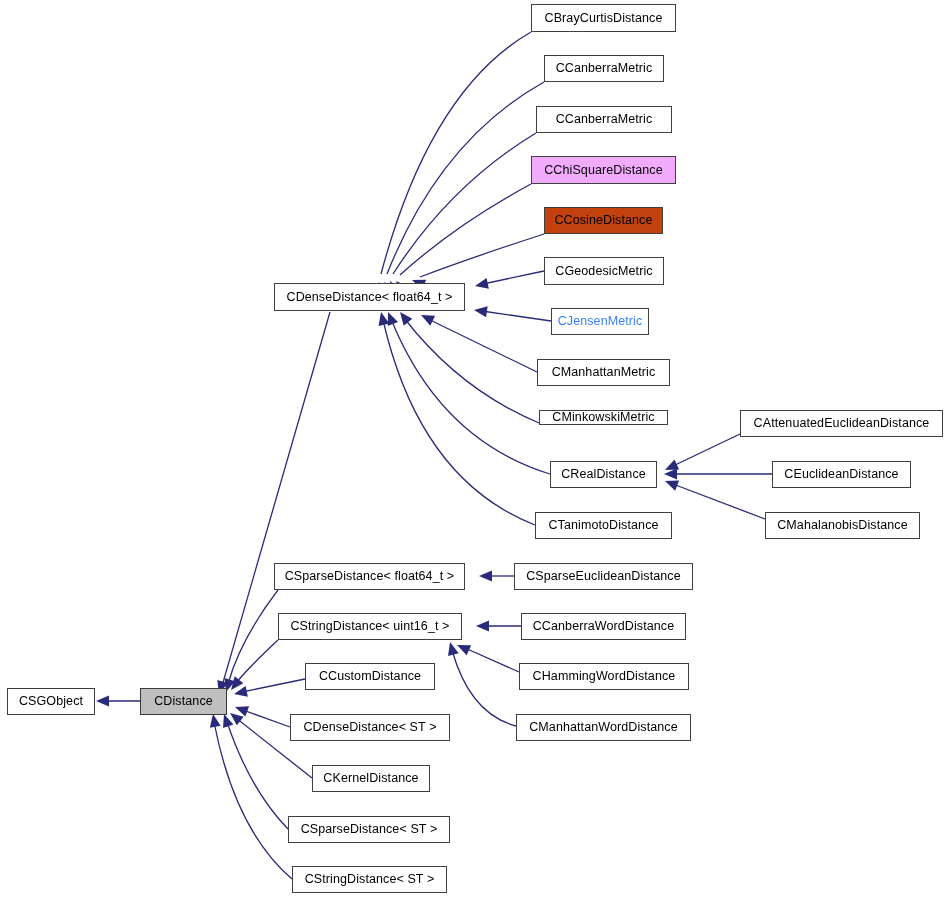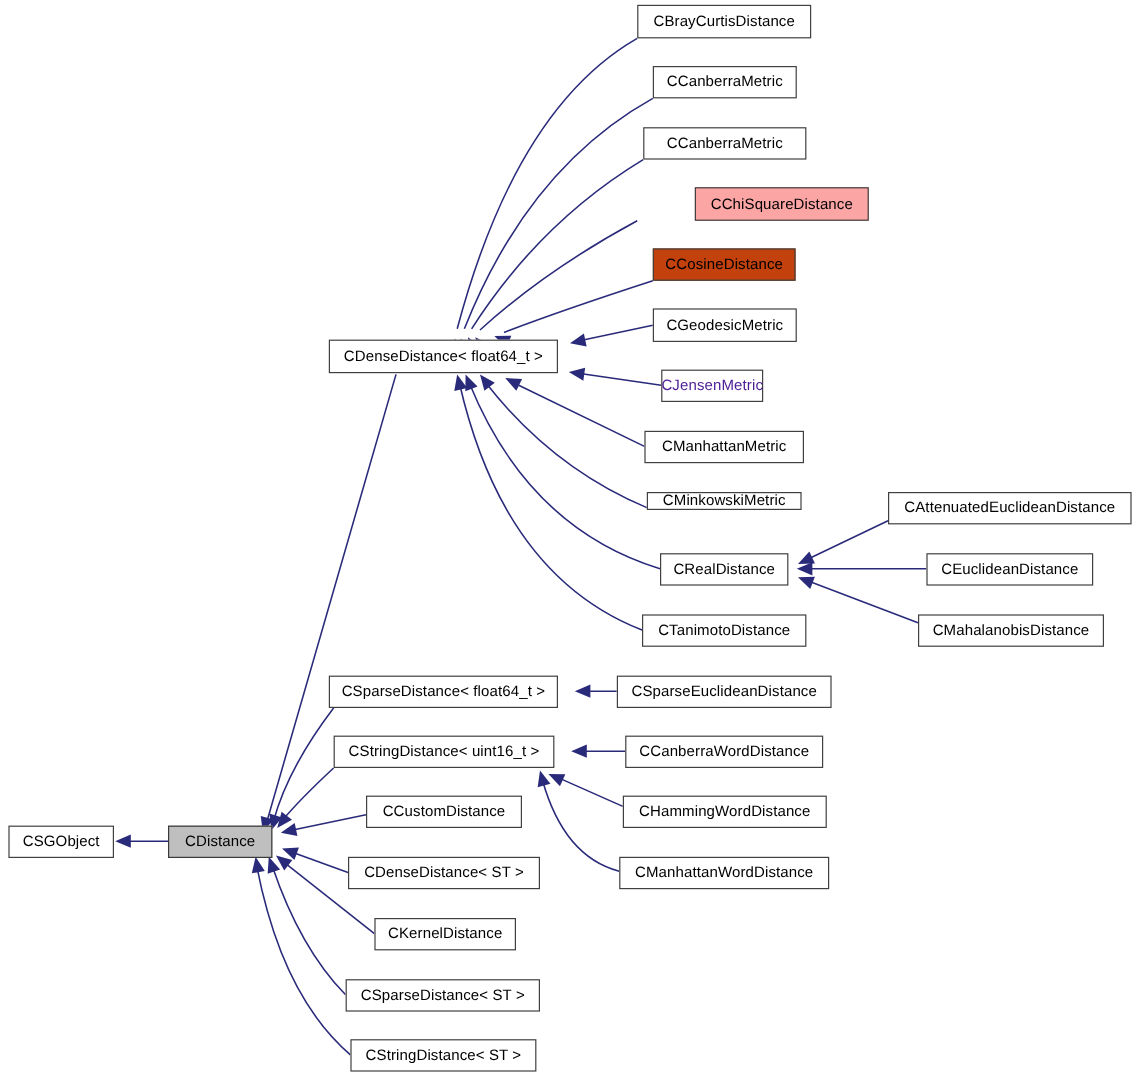--- a/index.html
+++ b/index.html
@@ -196,30 +196,30 @@
       </div>
       <div class="node" style="left: 531px; top: 4px; width: 145px; height: 28px; background: rgb(255, 255, 255); border-color: rgb(64, 64, 64); color: rgb(0, 0, 0);">
         <span class="node-label">CBrayCurtisDistance</span>
       </div>
       <div class="node" style="left: 544px; top: 55px; width: 120px; height: 27px; background: rgb(255, 255, 255); border-color: rgb(64, 64, 64); color: rgb(0, 0, 0);">
         <span class="node-label">CCanberraMetric</span>
       </div>
       <div class="node" style="left: 536px; top: 106px; width: 136px; height: 27px; background: rgb(255, 255, 255); border-color: rgb(64, 64, 64); color: rgb(0, 0, 0);">
         <span class="node-label">CCanberraMetric</span>
       </div>
-      <div class="node" style="left: 531px; top: 156px; width: 145px; height: 28px; background: #fca5a5; border-color: rgb(64, 64, 64); color: rgb(0, 0, 0); margin-left: 48px;">
+      <div class="node" style="left: 531px; top: 156px; width: 145px; height: 28px; background: #f0abfc; border-color: rgb(64, 64, 64); color: rgb(0, 0, 0);">
         <span class="node-label">CChiSquareDistance</span>
       </div>
       <div class="node" style="left: 544px; top: 207px; width: 119px; height: 27px; background: #c2410c; border-color: rgb(64, 64, 64); color: rgb(0, 0, 0);">
         <span class="node-label">CCosineDistance</span>
       </div>
       <div class="node" style="left: 544px; top: 257px; width: 120px; height: 28px; background: rgb(255, 255, 255); border-color: rgb(64, 64, 64); color: rgb(0, 0, 0);">
         <span class="node-label">CGeodesicMetric</span>
       </div>
-      <div class="node" style="left: 551px; top: 308px; width: 85px; height: 27px; background: rgb(255, 255, 255); border-color: rgb(64, 64, 64); color: #4c1d95;">
+      <div class="node" style="left: 551px; top: 308px; width: 98px; height: 27px; background: rgb(255, 255, 255); border-color: rgb(64, 64, 64); color: #3b82f6;">
         <span class="node-label">CJensenMetric</span>
       </div>
       <div class="node" style="left: 537px; top: 359px; width: 133px; height: 27px; background: rgb(255, 255, 255); border-color: rgb(64, 64, 64); color: rgb(0, 0, 0);">
         <span class="node-label">CManhattanMetric</span>
       </div>
       <div class="node" style="left: 539px; top: 410px; width: 129px; height: 15px; background: rgb(255, 255, 255); border-color: rgb(64, 64, 64); color: rgb(0, 0, 0);">
         <span class="node-label">CMinkowskiMetric</span>
       </div>
       <div class="node" style="left: 550px; top: 461px; width: 107px; height: 27px; background: rgb(255, 255, 255); border-color: rgb(64, 64, 64); color: rgb(0, 0, 0);">
         <span class="node-label">CRealDistance</span>

